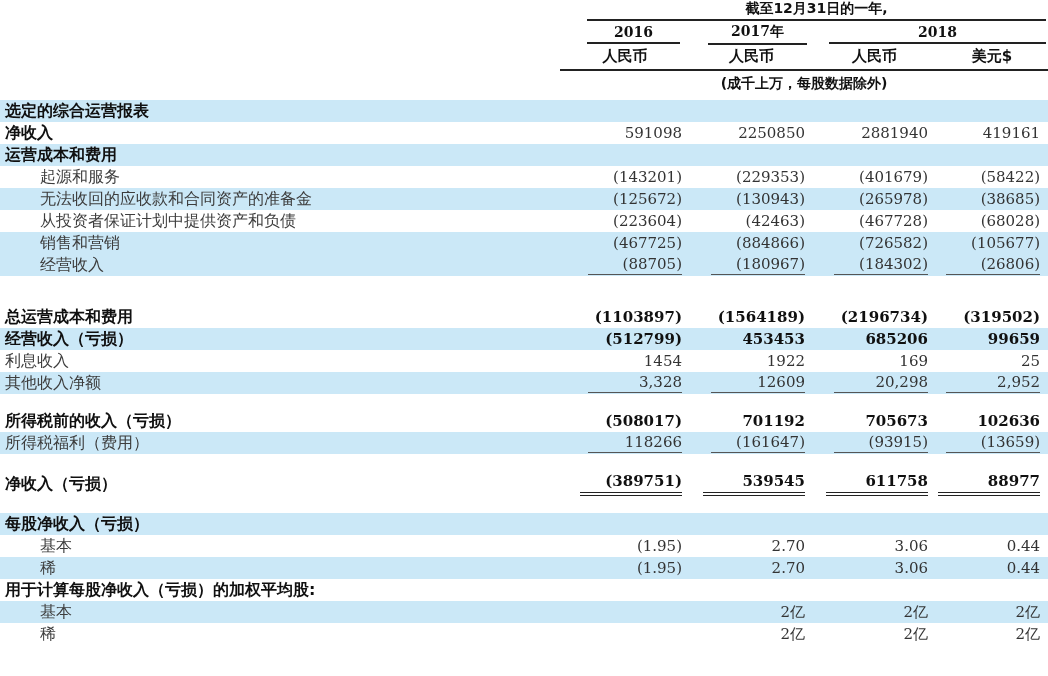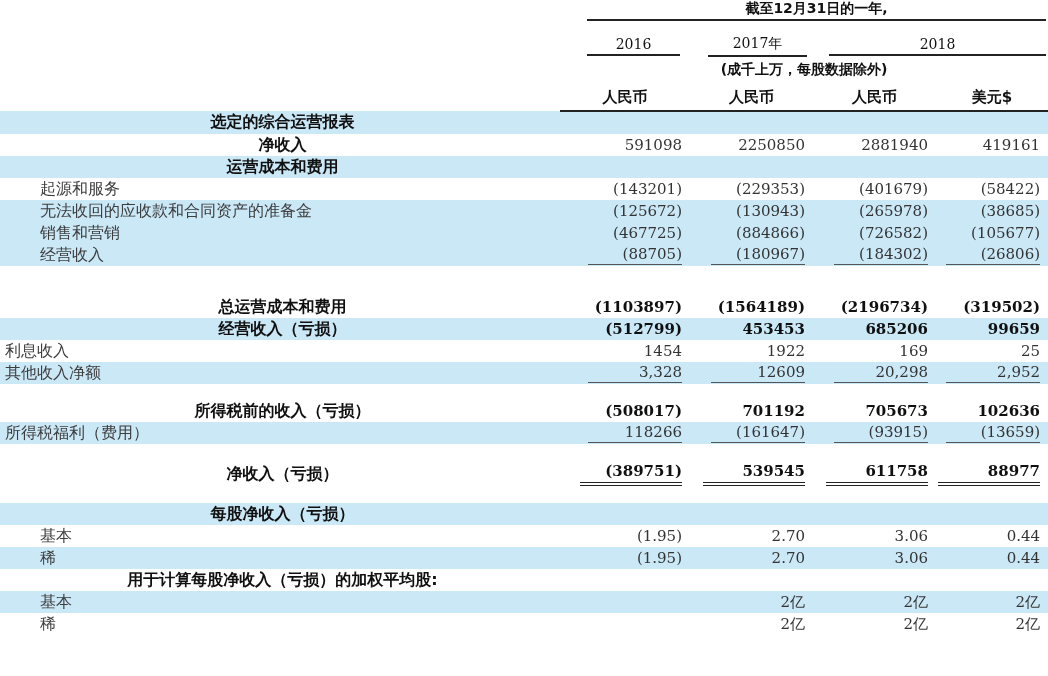--- a/index.html
+++ b/index.html
@@ -9,36 +9,36 @@
   }
   table.ftable { border-collapse:collapse; width:1048px; table-layout:fixed; }
   td { padding:0; vertical-align:middle; }
 
   
   .hp {
     font-weight:700; font-size:14px; text-align:center; color:#111;
     border-bottom:2px solid #222; margin-left:27px; margin-right:2px; padding-bottom:1px;
   }
   .yr {
-    font-weight:400; font-size:14px; color:#111; text-align:center;
+    font-weight:700; font-size:14px; color:#111; text-align:center;
     font-family:"DejaVu Serif","Liberation Serif",serif;
-    border-bottom:2px solid #222; padding-bottom:2px; margin-top:14px;
+    border-bottom:2px solid #222; padding-bottom:2px; margin-top:2px;
   }
   .yr1 { margin-left:27px; margin-right:10px; }
   .yr2 { margin-left:18px; margin-right:6px; }
   .yr3 { margin-left:16px; margin-right:2px; }
   .cur { font-weight:700; font-size:15px; color:#111; text-align:center; padding:2px 0 3px; }
   .cur-b { border-bottom:2px solid #222; }
   .unit { font-weight:700; font-size:14px; color:#111; text-align:center; padding:4px 0 7px; }
 
   
   .row td { height:22px; }
   .blue td { background:#cbe8f7; }
   .lbl { font-size:16px; color:#3d3d3d; padding-left:5px; white-space:nowrap; overflow:hidden; }
-  .lbl.b { font-weight:700; color:#101010;text-align:center; }
+  .lbl.b { font-weight:700; color:#101010; }
   .lbl.ind { padding-left:40px; }
   .num {
     text-align:right; padding-right:8px; font-size:15px; color:#333; white-space:nowrap;
     font-family:"DejaVu Serif","Liberation Serif",serif;
   }
   .num.b { font-weight:700; color:#101010; }
   .ul { display:inline-block; min-width:94px; border-bottom:1.5px solid #555; padding-bottom:1px; text-align:right; }
   .dul { display:inline-block; min-width:102px; border-bottom:4px double #222; padding-bottom:2px; text-align:right; }
   .spacer td { background:#fff; }
 </style>
@@ -68,28 +68,28 @@
         </td>
         <td>
           <div class="yr yr2">2017年</div>
         </td>
         <td colspan="2">
           <div class="yr yr3">2018</div>
         </td>
       </tr>
       <tr>
         <td></td>
-        <td colspan="4" class="unit">(成千上万，每股数据除外)</td>
-      </tr>
-      <tr>
-        <td></td>
         <td class="cur cur-b">人民币</td>
         <td class="cur cur-b">人民币</td>
         <td class="cur cur-b">人民币</td>
         <td class="cur cur-b">美元$</td>
+      </tr>
+      <tr>
+        <td></td>
+        <td colspan="4" class="unit">(成千上万，每股数据除外)</td>
       </tr>
     </thead>
     <tbody id="rows">
         <tr class="row blue">
           <td class="lbl b">选定的综合运营报表</td>
           <td class="num"></td>
           <td class="num"></td>
           <td class="num"></td>
           <td class="num"></td>
         </tr>
@@ -114,20 +114,27 @@
           <td class="num">(401679)</td>
           <td class="num">(58422)</td>
         </tr>
         <tr class="row blue">
           <td class="lbl ind">无法收回的应收款和合同资产的准备金</td>
           <td class="num">(125672)</td>
           <td class="num">(130943)</td>
           <td class="num">(265978)</td>
           <td class="num">(38685)</td>
         </tr>
+        <tr class="row">
+          <td class="lbl ind">从投资者保证计划中提供资产和负债</td>
+          <td class="num">(223604)</td>
+          <td class="num">(42463)</td>
+          <td class="num">(467728)</td>
+          <td class="num">(68028)</td>
+        </tr>
         <tr class="row blue">
           <td class="lbl ind">销售和营销</td>
           <td class="num">(467725)</td>
           <td class="num">(884866)</td>
           <td class="num">(726582)</td>
           <td class="num">(105677)</td>
         </tr>
         <tr class="row blue">
           <td class="lbl ind">经营收入</td>
           <td class="num"><span class="ul">(88705)</span></td>

